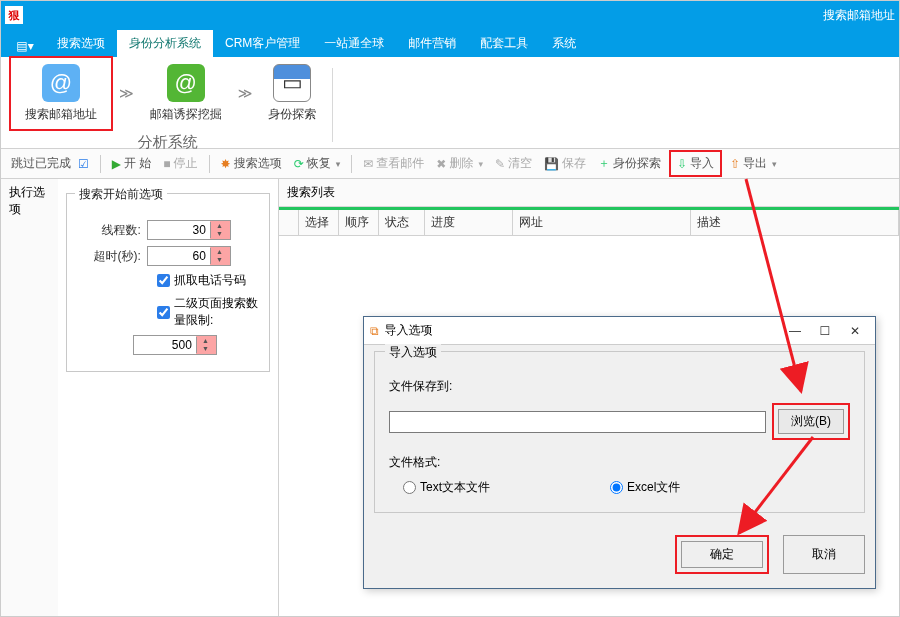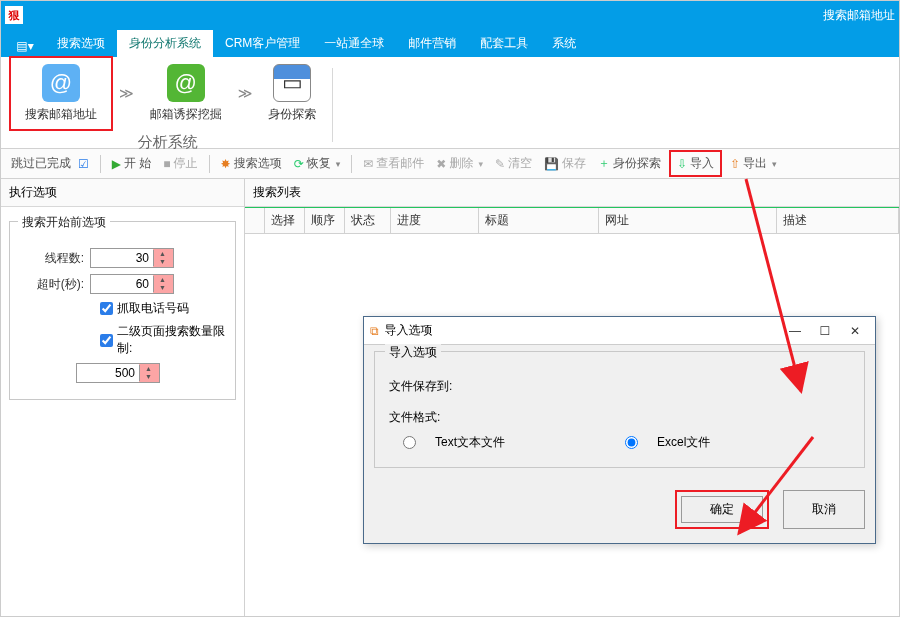--- a/index.html
+++ b/index.html
@@ -25,52 +25,52 @@
 .group-label{font-size:15px;color:#666;margin-top:2px;padding-bottom:2px;}
 .vdiv{width:1px;height:74px;background:#d8d8d8;margin:0 6px;}
 .toolbar{height:30px;background:#fbfbfb;border-bottom:1px solid #d1d1d1;display:flex;align-items:center;padding:0 6px;gap:4px;}
 .toolbar .titem{display:flex;align-items:center;gap:3px;color:#555;cursor:pointer;padding:2px 4px;}
 .toolbar .titem.disabled{color:#aaa;}
 .toolbar .titem .glyph{font-size:12px;}
 .toolbar .txt{font-size:12px;}
 .toolbar .sep{width:1px;height:18px;background:#ccc;margin:0 3px;}
 .toolbar .hl{border:2px solid #ED1C24;padding:3px 6px;}
 .content{display:flex;height:calc(617px - 28px - 28px - 92px - 30px);}
-.left-panel{width:244px;border-right:1px solid #d1d1d1;display:flex;flex-direction:column;}
+.left-panel{width:278px;border-right:1px solid #d1d1d1;display:flex;}
 .panel-header{padding:5px 8px;border-bottom:1px solid #d8d8d8;background:#fafafa;}
 .field-box{border:1px solid #c8c8c8;margin:10px 8px;padding:20px 10px 10px;position:relative;}
 .field-box .legend{position:absolute;top:-8px;left:8px;background:#fff;padding:0 4px;color:#222;}
 .formrow{display:flex;align-items:center;margin:6px 0;}
 .formrow label{width:70px;text-align:right;padding-right:6px;color:#333;}
 .numbox{display:flex;align-items:center;border:1px solid #999;background:#fca5a5;width:84px;}
 .numbox input{border:0;width:62px;text-align:right;padding:2px 4px;outline:0;}
 .numbox .spin{width:18px;display:flex;flex-direction:column;border-left:1px solid #999;}
 .numbox .spin b{font-size:7px;line-height:8px;text-align:center;color:#555;cursor:pointer;font-weight:normal;}
 .chk{display:flex;align-items:center;gap:4px;margin:6px 0 6px 40px;padding-left:40px;}
 .chk input{accent-color:#2b7de9;}
 .right-panel{flex:1;display:flex;flex-direction:column;}
-.table{border-top:1px solid #22c55e;}
+.table{border-top:3px solid #22c55e;}
 .table-head{display:flex;background:#fafafa;border-bottom:1px solid #d1d1d1;}
 .table-head .th{border-right:1px solid #d1d1d1;padding:4px 6px;color:#333;}
 
 .dialog{position:absolute;left:362px;top:315px;width:513px;background:#f0f0f0;border:1px solid #4a6a8a;box-shadow:2px 2px 8px rgba(0,0,0,.2);}
 .dialog .dtitle{height:28px;background:#fff;display:flex;align-items:center;padding:0 6px;justify-content:space-between;border-bottom:1px solid #ccc;}
 .dialog .dtitle .l{display:flex;align-items:center;gap:6px;}
 .dialog .dtitle .wbtn{display:flex;gap:2px;}
 .dialog .dtitle .wbtn span{width:28px;height:18px;display:flex;align-items:center;justify-content:center;color:#333;cursor:pointer;}
 .dialog .dbody{padding:6px 10px 10px;}
 .dialog .fset{border:1px solid #c8c8c8;padding:18px 14px 16px;position:relative;}
 .dialog .fset .legend{position:absolute;top:-8px;left:10px;background:#f0f0f0;padding:0 4px;}
 .dialog .drow{margin:8px 0;}
 .dialog .pathrow{display:flex;gap:6px;align-items:center;}
 .dialog input.path{flex:1;border:1px solid #7a7a7a;padding:3px 4px;background:#fff;}
 .dialog .browse-hl{border:2px solid #ED1C24;padding:4px;}
 .dialog .dbtn{background:#e9e9e9;border:1px solid #9a9a9a;padding:3px 12px;cursor:pointer;}
 .dialog .radios{display:flex;gap:120px;margin-top:6px;padding-left:14px;}
-.dialog .radios label{display:flex;align-items:center;gap:19px;}
+.dialog .radios label{display:flex;align-items:center;gap:4px;}
 .dialog .footer{display:flex;justify-content:flex-end;gap:14px;padding:12px 10px 14px;}
 .dialog .footer .ok-hl{border:2px solid #ED1C24;padding:4px;}
 .dialog .footer .dbtn{padding:4px 28px;background:#efefef;}
 
 svg.overlay{position:absolute;left:0;top:0;pointer-events:none;}
 .chkmark{color:#2b7de9;margin-left:4px;}
 </style>
 </head>
 <body>
 
@@ -219,21 +219,20 @@
 
   <div class="right-panel">
     <div class="panel-header">搜索列表</div>
     <div class="table">
       <div class="table-head">
         <div class="th" style="width:20px"></div>
         <div class="th" style="width:40px">选择</div>
         <div class="th" style="width:40px">顺序</div>
         <div class="th" style="width:46px">状态</div>
         <div class="th" style="width:88px">进度</div>
-        <div class="th" style="width:120px">标题</div>
         <div class="th" style="width:178px">网址</div>
         <div class="th" style="flex:1">描述</div>
       </div>
     </div>
   </div>
 </div>
 
 <div class="dialog">
   <div class="dtitle">
     <div class="l">
@@ -243,20 +242,26 @@
     <div class="wbtn">
       <span>—</span>
       <span>☐</span>
       <span>✕</span>
     </div>
   </div>
   <div class="dbody">
     <div class="fset">
       <span class="legend">导入选项</span>
       <div class="drow">文件保存到:</div>
+      <div class="drow pathrow">
+        <input class="path" value="" style="">
+        <span class="browse-hl">
+          <button class="dbtn">浏览(B)</button>
+        </span>
+      </div>
       <div class="drow" style="margin-top:14px">文件格式:</div>
       <div class="radios">
         <label>
             <input type="radio" name="fmt" style="">
             <span>Text文本文件</span>
           </label>
         <label>
             <input type="radio" name="fmt" checked="" style="">
             <span>Excel文件</span>
           </label>

